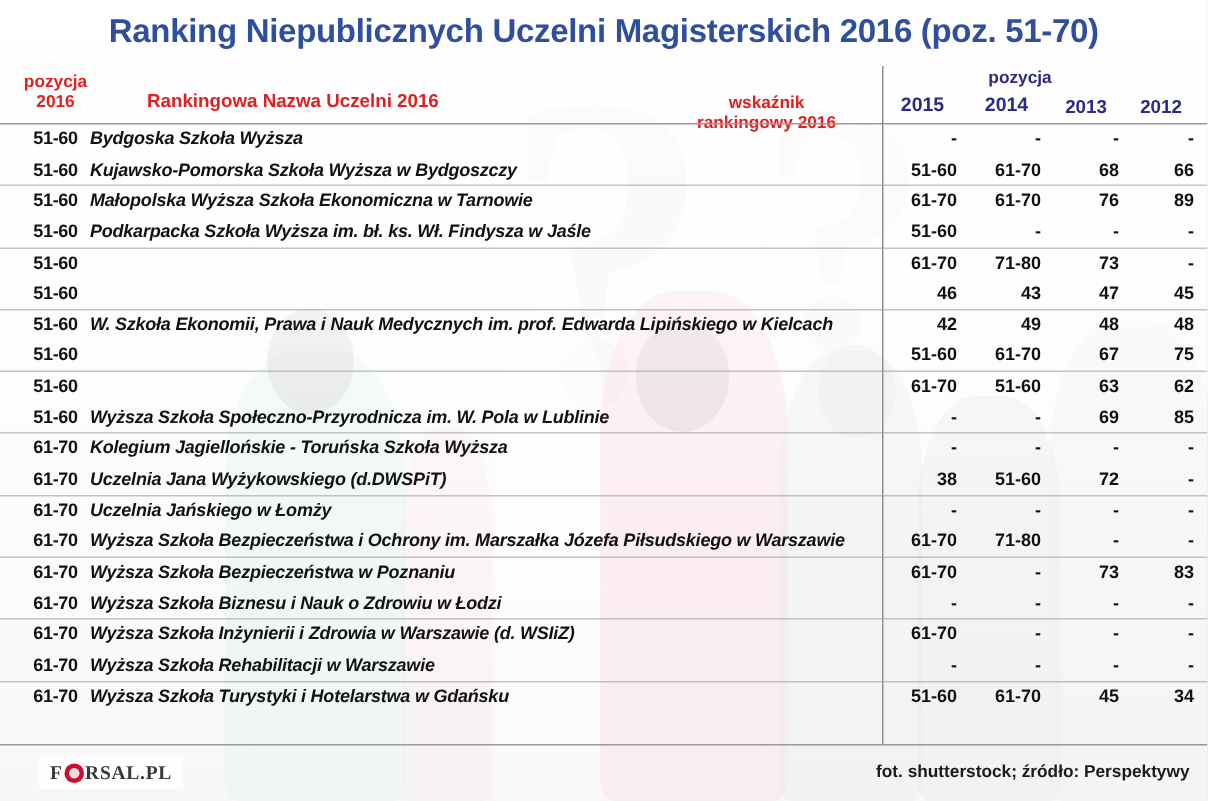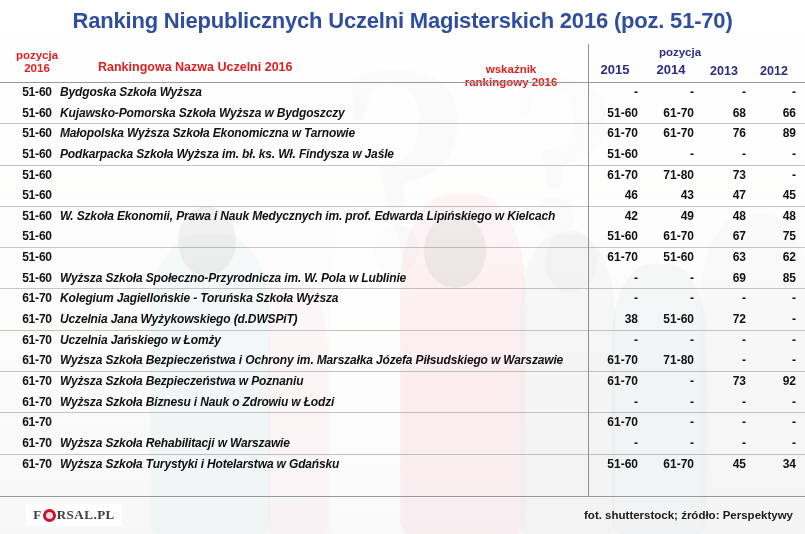--- a/index.html
+++ b/index.html
@@ -265,32 +265,33 @@
         <div class="c v v14">71-80</div>
         <div class="c v v13">-</div>
         <div class="c v v12">-</div>
       </div>
       <div class="row">
         <div class="c rank">61-70</div>
         <div class="c name">Wyższa Szkoła Bezpieczeństwa w Poznaniu</div>
         <div class="c v v15">61-70</div>
         <div class="c v v14">-</div>
         <div class="c v v13">73</div>
-        <div class="c v v12">92</div>
+        <div class="c v v12">83</div>
       </div>
       <div class="row sep">
         <div class="c rank">61-70</div>
         <div class="c name">Wyższa Szkoła Biznesu i Nauk o Zdrowiu w Łodzi</div>
         <div class="c v v15">-</div>
         <div class="c v v14">-</div>
         <div class="c v v13">-</div>
         <div class="c v v12">-</div>
       </div>
       <div class="row">
         <div class="c rank">61-70</div>
+        <div class="c name">Wyższa Szkoła Inżynierii i Zdrowia w Warszawie (d. WSIiZ)</div>
         <div class="c v v15">61-70</div>
         <div class="c v v14">-</div>
         <div class="c v v13">-</div>
         <div class="c v v12">-</div>
       </div>
       <div class="row sep">
         <div class="c rank">61-70</div>
         <div class="c name">Wyższa Szkoła Rehabilitacji w Warszawie</div>
         <div class="c v v15">-</div>
         <div class="c v v14">-</div>

